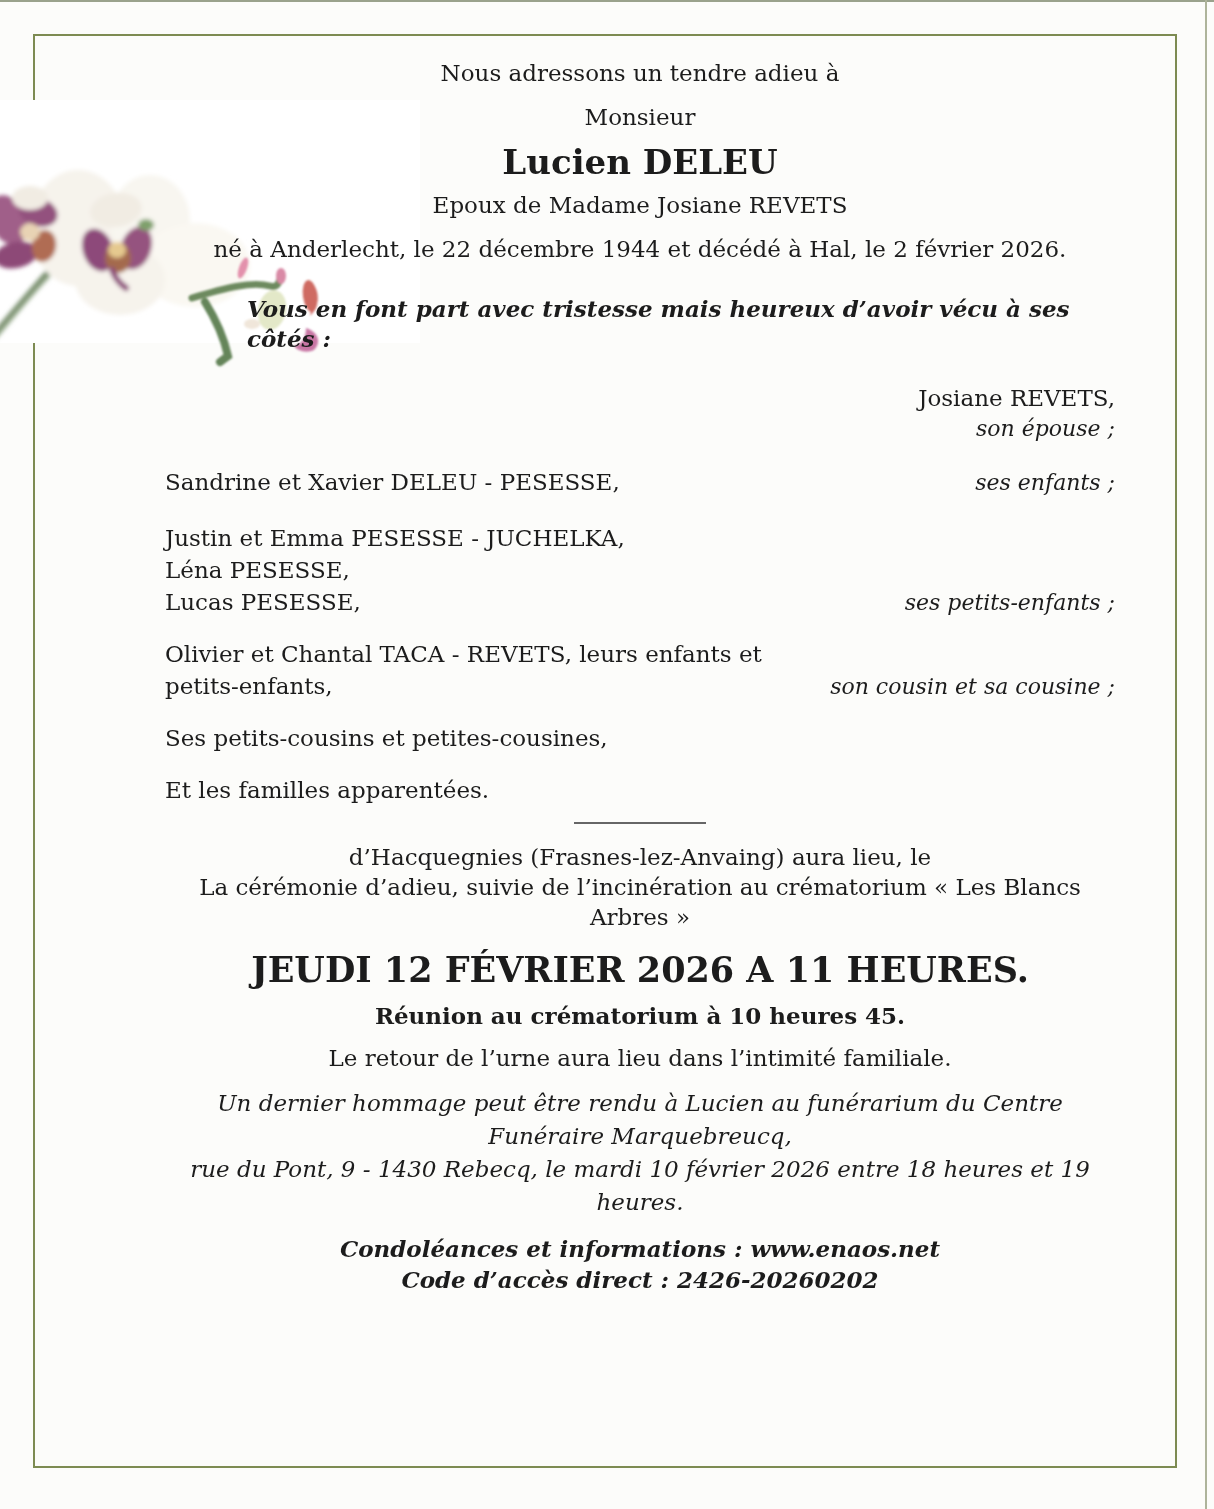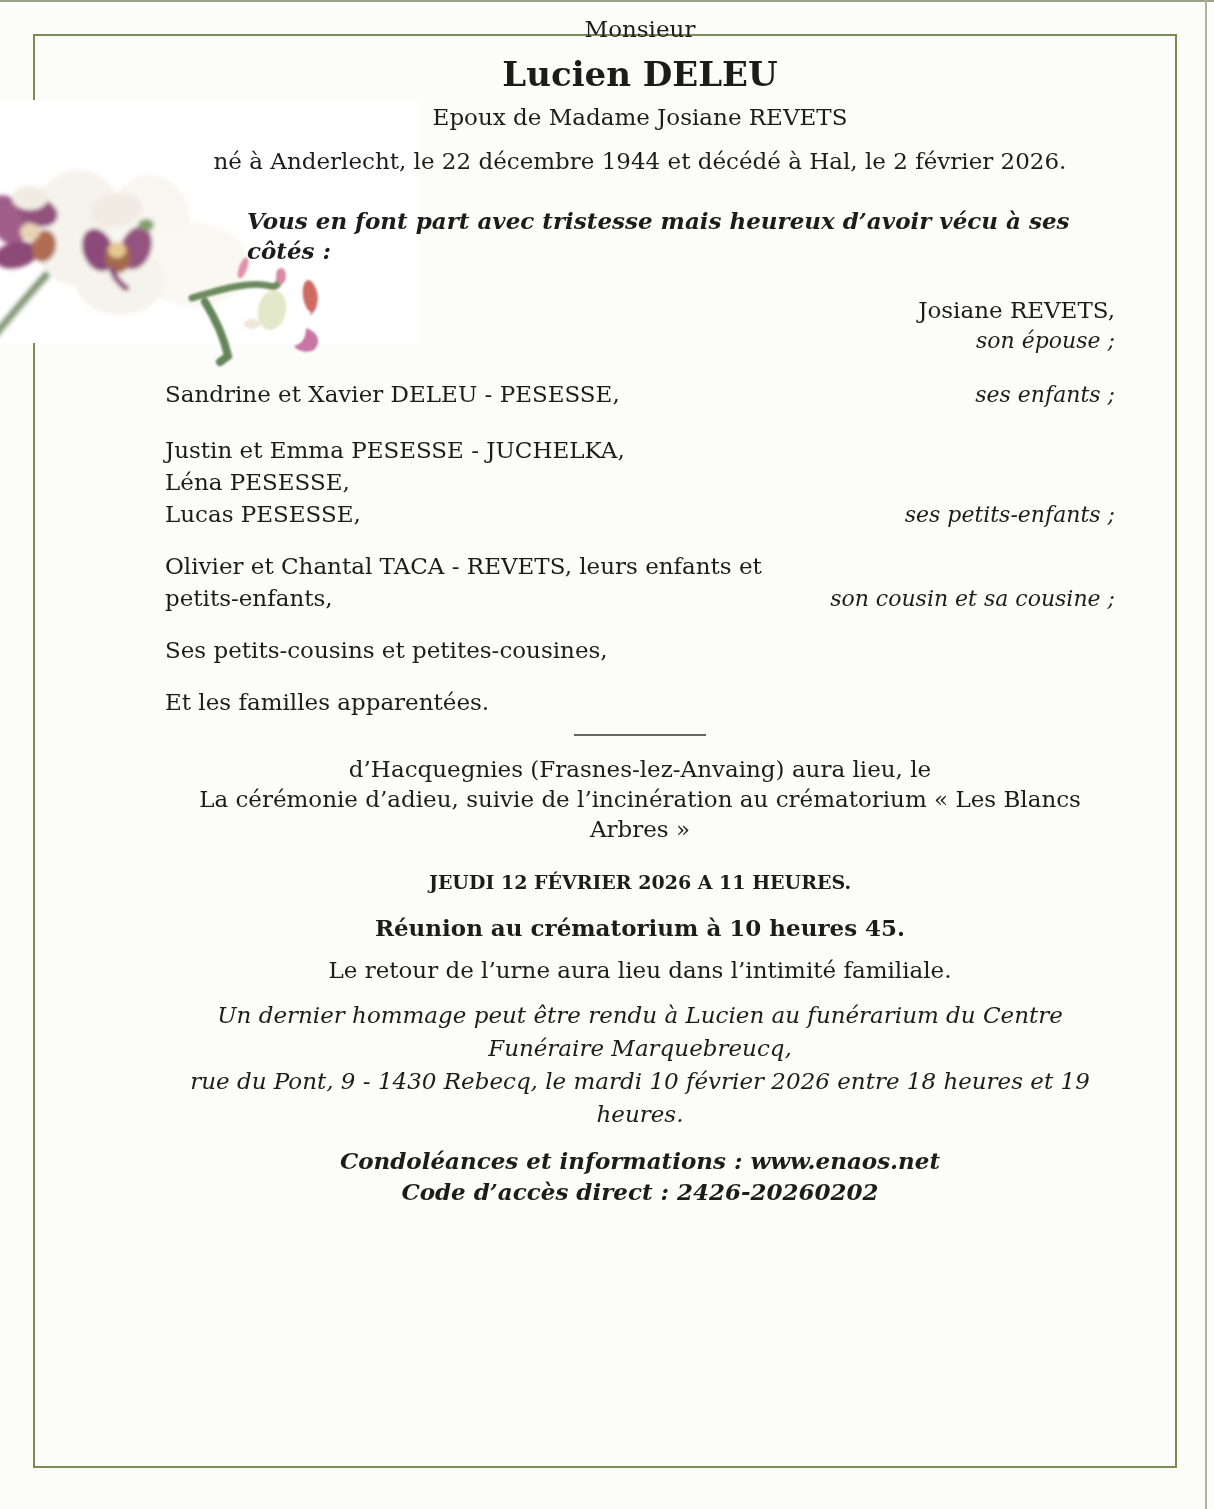--- a/index.html
+++ b/index.html
@@ -33,21 +33,21 @@
   .deceased{margin-top:8px;font-size:34px;line-height:44px;font-weight:bold;}
   .spouse{margin-top:6px;}
   .birth{margin-top:14px;}
   .part-intro{margin-top:30px;margin-left:82px;font-style:italic;font-weight:bold;font-size:23px;}
   .fam-row{display:flex;justify-content:space-between;align-items:flex-end;}
   .fam-row .names div{line-height:32px;}
   .fam-rel{font-style:italic;font-size:22px;white-space:nowrap;}
   .mt28{margin-top:28px;flex-direction:column;} .mt22{margin-top:22px;} .mt24{margin-top:24px;} .mt20{margin-top:20px;}
   .divider{margin:16px auto 0 auto;width:132px;height:0;border-top:2px solid #666;}
   .ceremony{margin-top:18px;}
-  .big-date{margin-top:20px;font-weight:bold;font-size:19px;line-height:36px;}
+  .big-date{margin-top:20px;font-weight:bold;font-size:35px;line-height:36px;}
   .meeting{margin-top:12px;font-weight:bold;line-height:31px;}
   .urn{margin-top:12px;}
   .homage{margin-top:14px;font-weight:normal;font-style:italic;line-height:33px;}
   .condol{margin-top:14px;font-weight:bold;font-style:italic;line-height:31px;}
 </style>
 </head>
 <body>
 
 <div class="edge-top"></div>
 <div class="edge-right"></div>
@@ -100,20 +100,21 @@
     <ellipse cx="310" cy="196" rx="7" ry="16" fill="#cf6a62" transform="rotate(-8 310 196)"></ellipse>
     <path d="M 306 228 C 318 232 322 242 314 250 C 306 254 296 250 294 246 C 302 244 306 238 306 228 Z" fill="#c876a4"></path>
     <ellipse cx="272" cy="210" rx="14" ry="20" fill="#e3e8c8" transform="rotate(12 272 210)"></ellipse>
     <ellipse cx="252" cy="224" rx="8" ry="5" fill="#f0e6da"></ellipse>
   </g>
 </svg>
 
 <div class="content">
 
 
+  <div class="center intro">Nous adressons un tendre adieu à</div>
   <div class="center civility">Monsieur</div>
   <div class="center deceased">Lucien DELEU</div>
   <div class="center spouse">Epoux de Madame Josiane REVETS</div>
   <div class="center birth">né à Anderlecht, le 22 décembre 1944 et décédé à Hal, le 2 février 2026.</div>
 
   <div class="part-intro">Vous en font part avec tristesse mais heureux d’avoir vécu à ses côtés :</div>
 
   <div class="fam-row mt28">
     <div class="names">
       <div>Josiane REVETS,</div>

